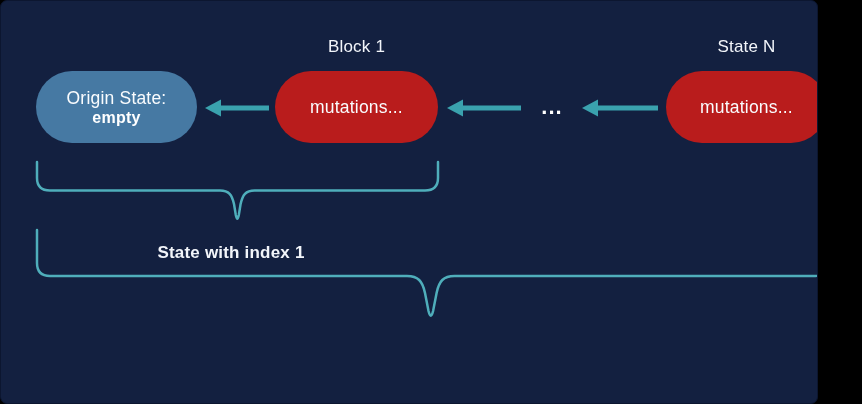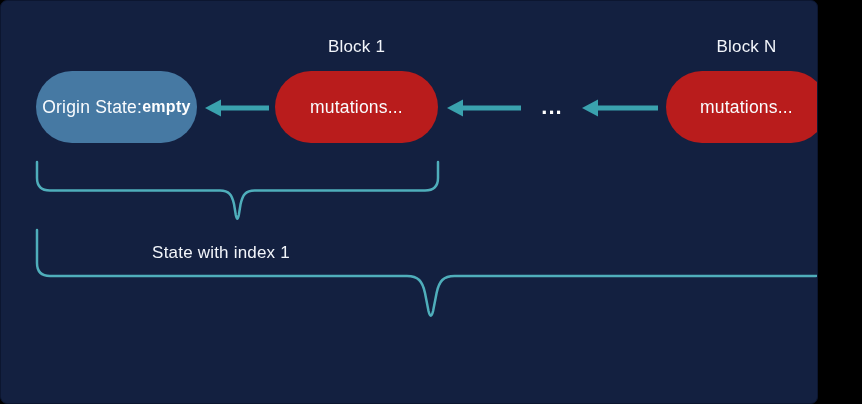--- a/index.html
+++ b/index.html
@@ -27,21 +27,21 @@
     line-height: 22px;
     text-align: center;
     color: #F2F5FA;
     letter-spacing: 0.2px;
   }
   .pill {
     top: 70px;
     height: 72px;
     border-radius: 36px;
     display: flex;
-    flex-direction: row;
+    flex-direction: column;
     align-items: center;
     justify-content: center;
     text-align: left;
   }
   .pill-teal { background: #b91c1c; }
   .pill-blue { background: #4679A3; }
   .pill-main {
     font-size: 17.5px;
     line-height: 21px;
     color: #FAFCFE;
@@ -64,31 +64,31 @@
     color: #FFFFFF;
     letter-spacing: 1px;
   }
   .brace-label {
     font-size: 17px;
     line-height: 22.5px;
     text-align: center;
     color: #F2F5FA;
     letter-spacing: 0.2px;
   }
-  #label-state-1 { left: 70px;  top: 241px; width: 300px; }
+  #label-state-1 { left: 80px;  top: 241px; width: 300px; font-weight: bold; }
   #label-state-n { left: 280px; top: 336px; width: 300px; }
   svg.overlay { position: absolute; left: 0; top: 0; }
 </style>
 </head>
 <body>
 
 <div class="canvas">
 
   <div class="abs block-label" style="left:274px; width:163px;">Block 1</div>
-  <div class="abs block-label" style="left:665px; width:161px;">Block N</div>
+  <div class="abs block-label" style="left:665px; width:161px;">State N</div>
 
   <div class="abs pill pill-blue" style="left:35px; width:161px;">
     <div class="pill-main">Origin State:</div>
     <div class="pill-sub">empty</div>
   </div>
 
   <div class="abs pill pill-teal" style="left:274px; width:163px;">
     <div class="pill-main">mutations...</div>
   </div>
 

